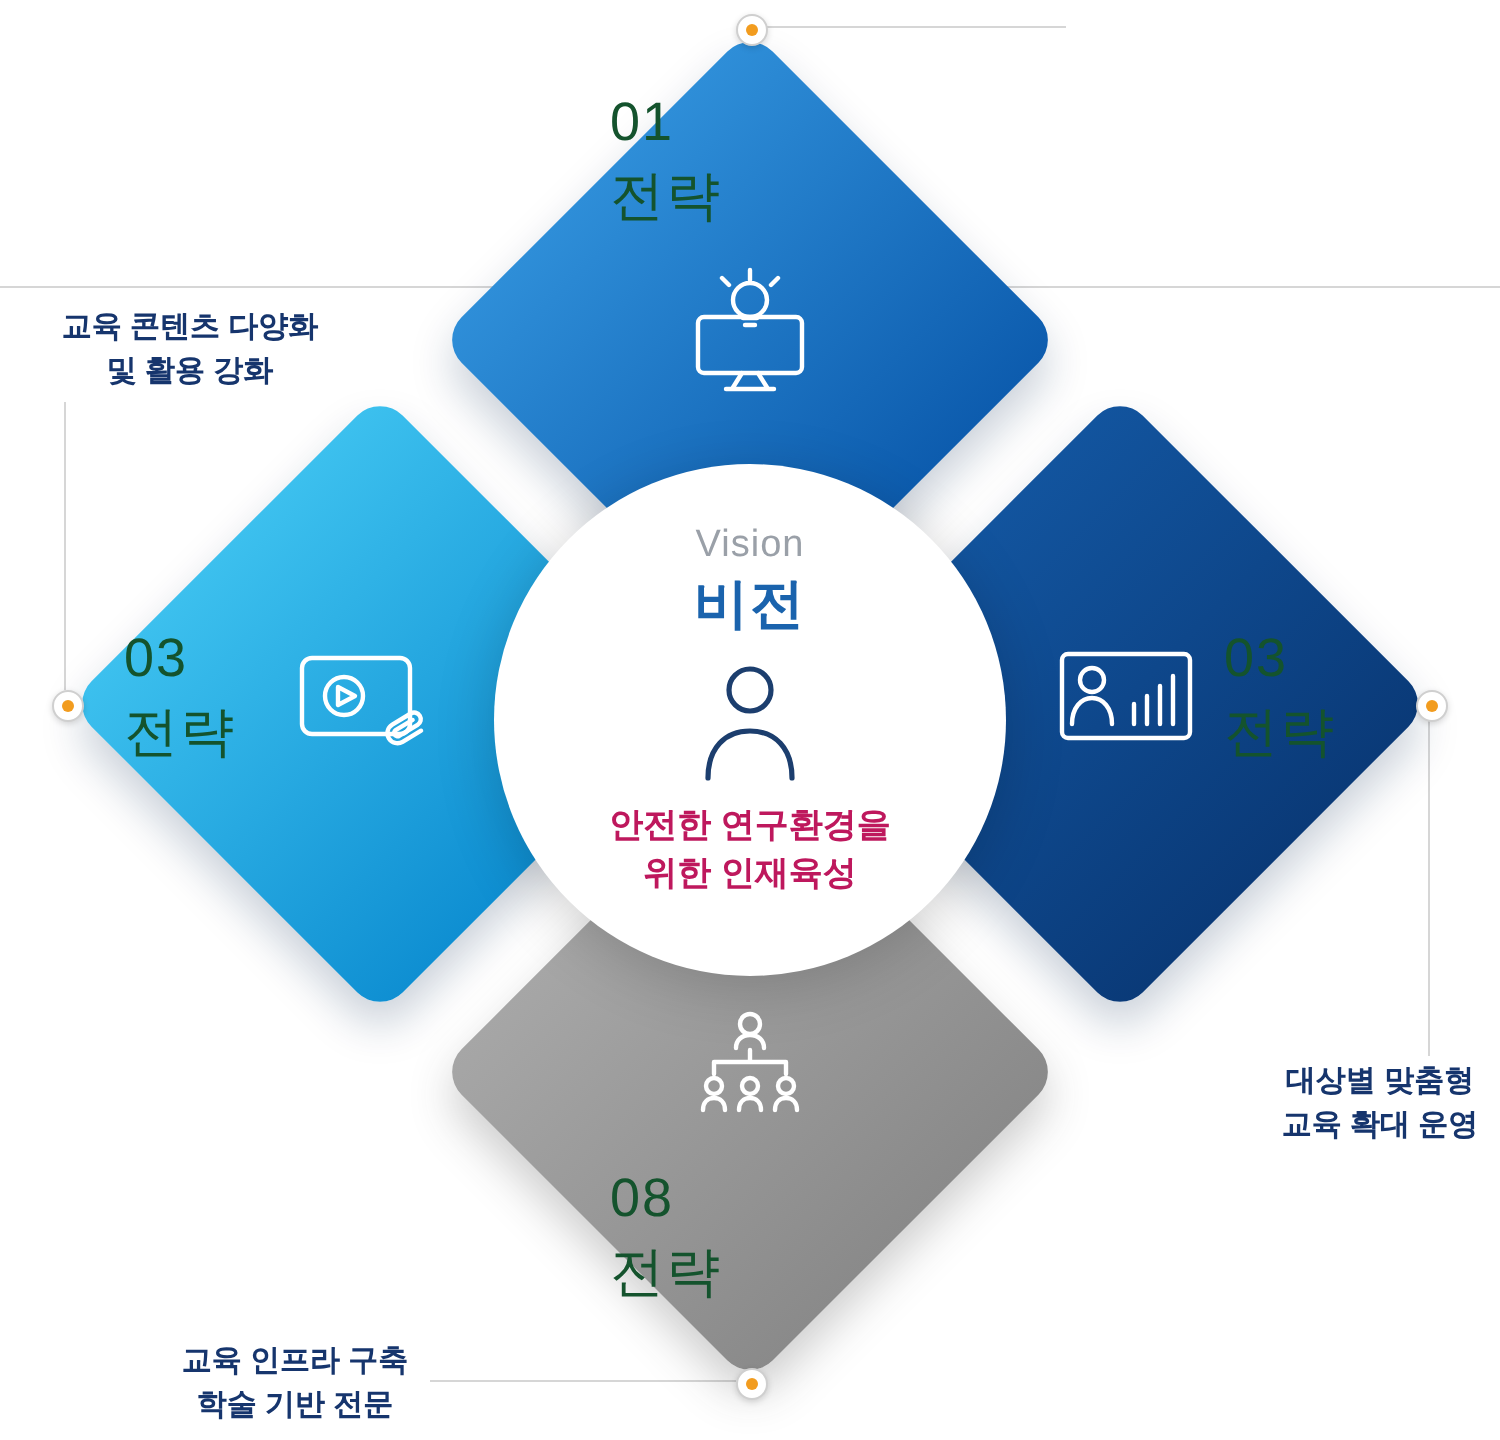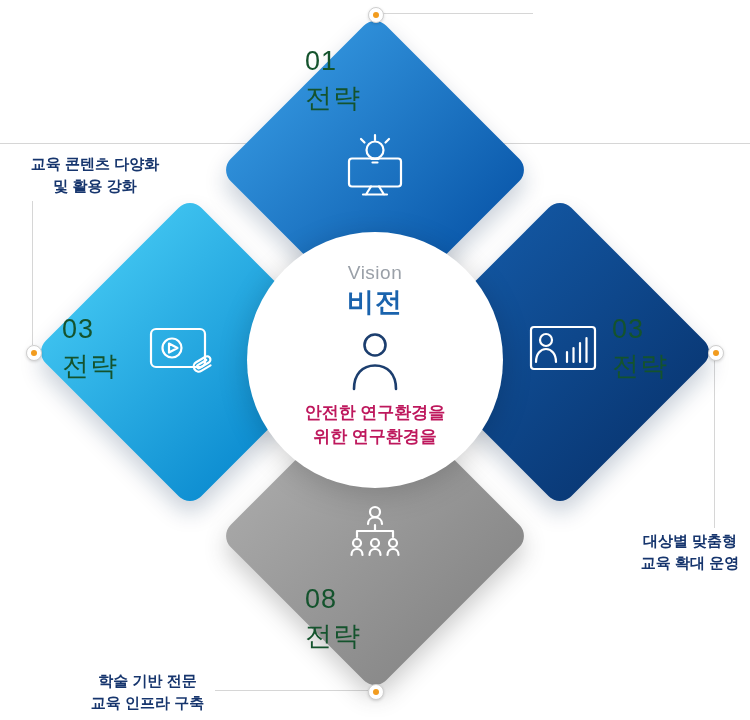--- a/index.html
+++ b/index.html
@@ -133,34 +133,34 @@
   <div class="content vision-en">Vision</div>
   <div class="content vision-ko">비전</div>
   <div class="content icon-box" style="left:347px;top:331px;">
     <svg class="nicon" width="56" height="66" viewBox="0 0 56 66">
       <circle cx="28" cy="14" r="10.5"></circle>
       <path d="M7 58 c0-15 8.5-23.5 21-23.5 s21 8.5 21 23.5"></path>
     </svg>
   </div>
   <div class="content statement">
     <div>안전한 연구환경을</div>
-    <div>위한 연구환경을</div>
+    <div>위한 인재육성</div>
   </div>
 
   <div class="callout center c-left">
     <div>교육 콘텐츠 다양화</div>
     <div>및 활용 강화</div>
   </div>
   <div class="callout center c-right">
     <div>대상별 맞춤형</div>
     <div>교육 확대 운영</div>
   </div>
   <div class="callout center c-bottom">
+    <div>교육 인프라 구축</div>
     <div>학술 기반 전문</div>
-    <div>교육 인프라 구축</div>
   </div>
 
   <div class="dot dot-top"></div>
   <div class="dot dot-left"></div>
   <div class="dot dot-right"></div>
   <div class="dot dot-bottom"></div>
 
 </div>
 
 </body></html>

